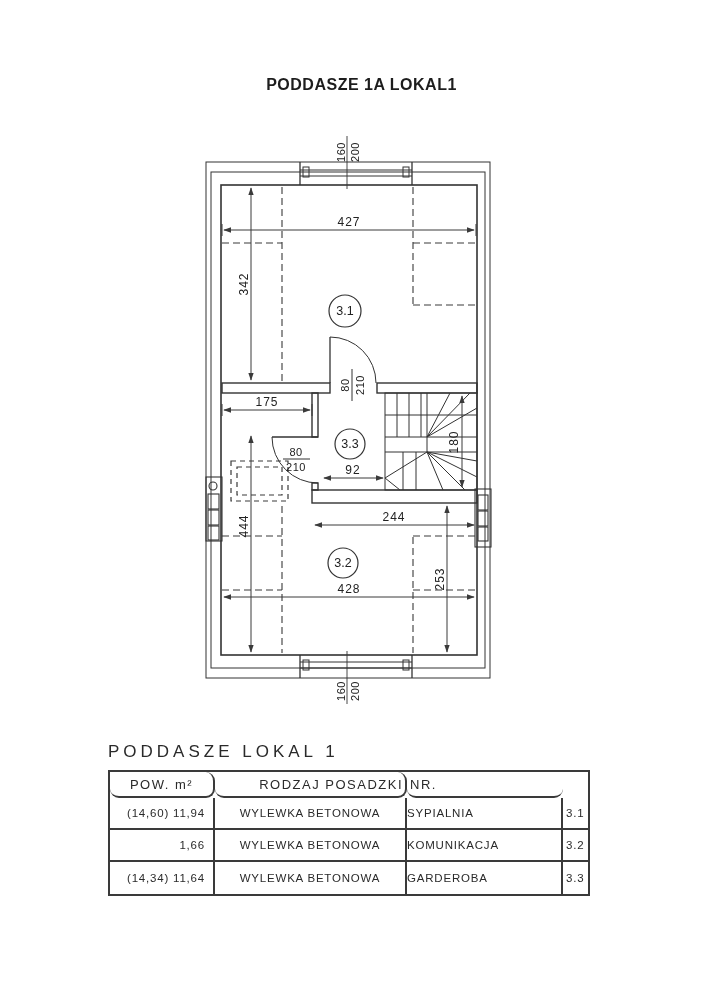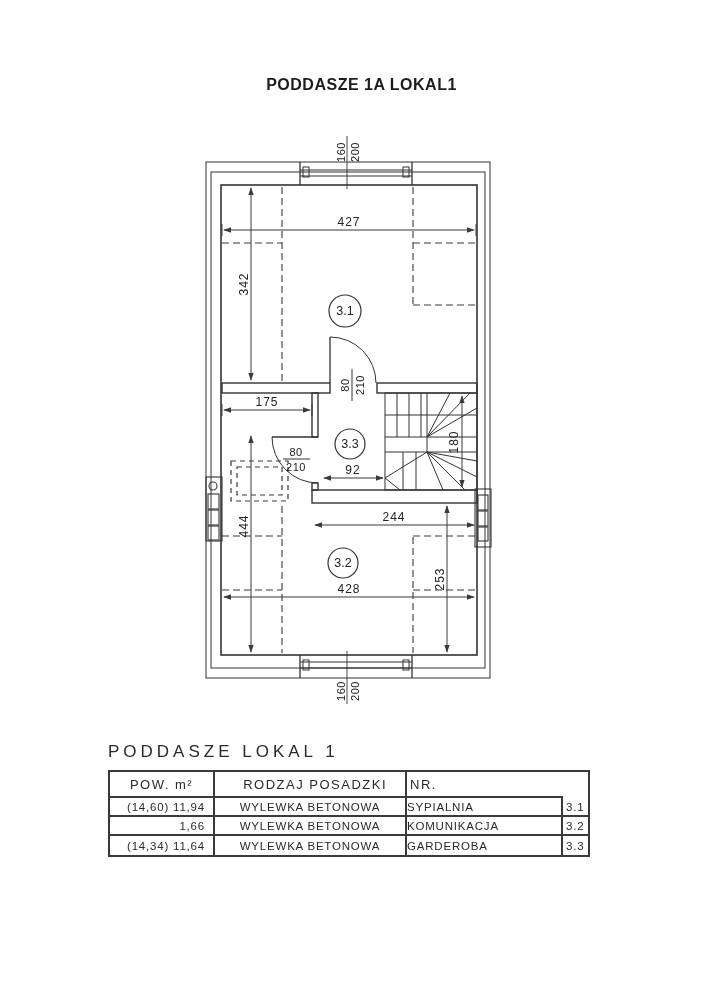--- a/index.html
+++ b/index.html
@@ -23,28 +23,28 @@
   .tbl{
     position:absolute;left:108px;top:770px;width:482px;
     border:2px solid #3a3a3a;box-sizing:border-box;color:#2a2a2a;
   }
   .tr{display:grid;grid-template-columns:105px 192px 156px 25px;}
   .td{
     border-right:2px solid #3a3a3a;border-bottom:2px solid #3a3a3a;
     box-sizing:border-box;display:flex;align-items:center;overflow:hidden;white-space:nowrap;
   }
   .td:last-child{border-right:none;}
-  .tr-head .td{height:26px;font-size:13px;letter-spacing:1.5px;}
-  .tr-body .td{height:19px;font-size:11.5px;letter-spacing:.8px;}
+  .tr-head .td{height:26px;font-size:13px;letter-spacing:1.5px;border-radius:9px;}
+  .tr-body .td{height:32px;font-size:11.5px;letter-spacing:.8px;}
   .tr-body:last-of-type .td{border-bottom:none;}
   .c-center{justify-content:center;}
   .c-right{justify-content:flex-end;padding-right:8px;}
   .c-room{justify-content:flex-start;}
   .c-nr{justify-content:flex-start;padding-left:3px;}
-  .h-posadzka{justify-content:flex-end;padding-right:18px;}
+  .h-posadzka{justify-content:flex-end;padding-right:2px;}
   .tbl-foot{
     position:absolute;left:108px;top:860px;width:301px;height:30px;
     border:2px solid #3a3a3a;border-top:none;box-sizing:border-box;display:grid;
     grid-template-columns:105px 1fr;color:#2a2a2a;
   }
   .tf-cell{display:flex;align-items:center;justify-content:center;box-sizing:border-box;}
   .tf-val{border-right:2px solid #3a3a3a;font-size:15px;letter-spacing:1px;}
   .tf-lbl{font-size:13px;letter-spacing:2px;}
 </style>
 </head>

